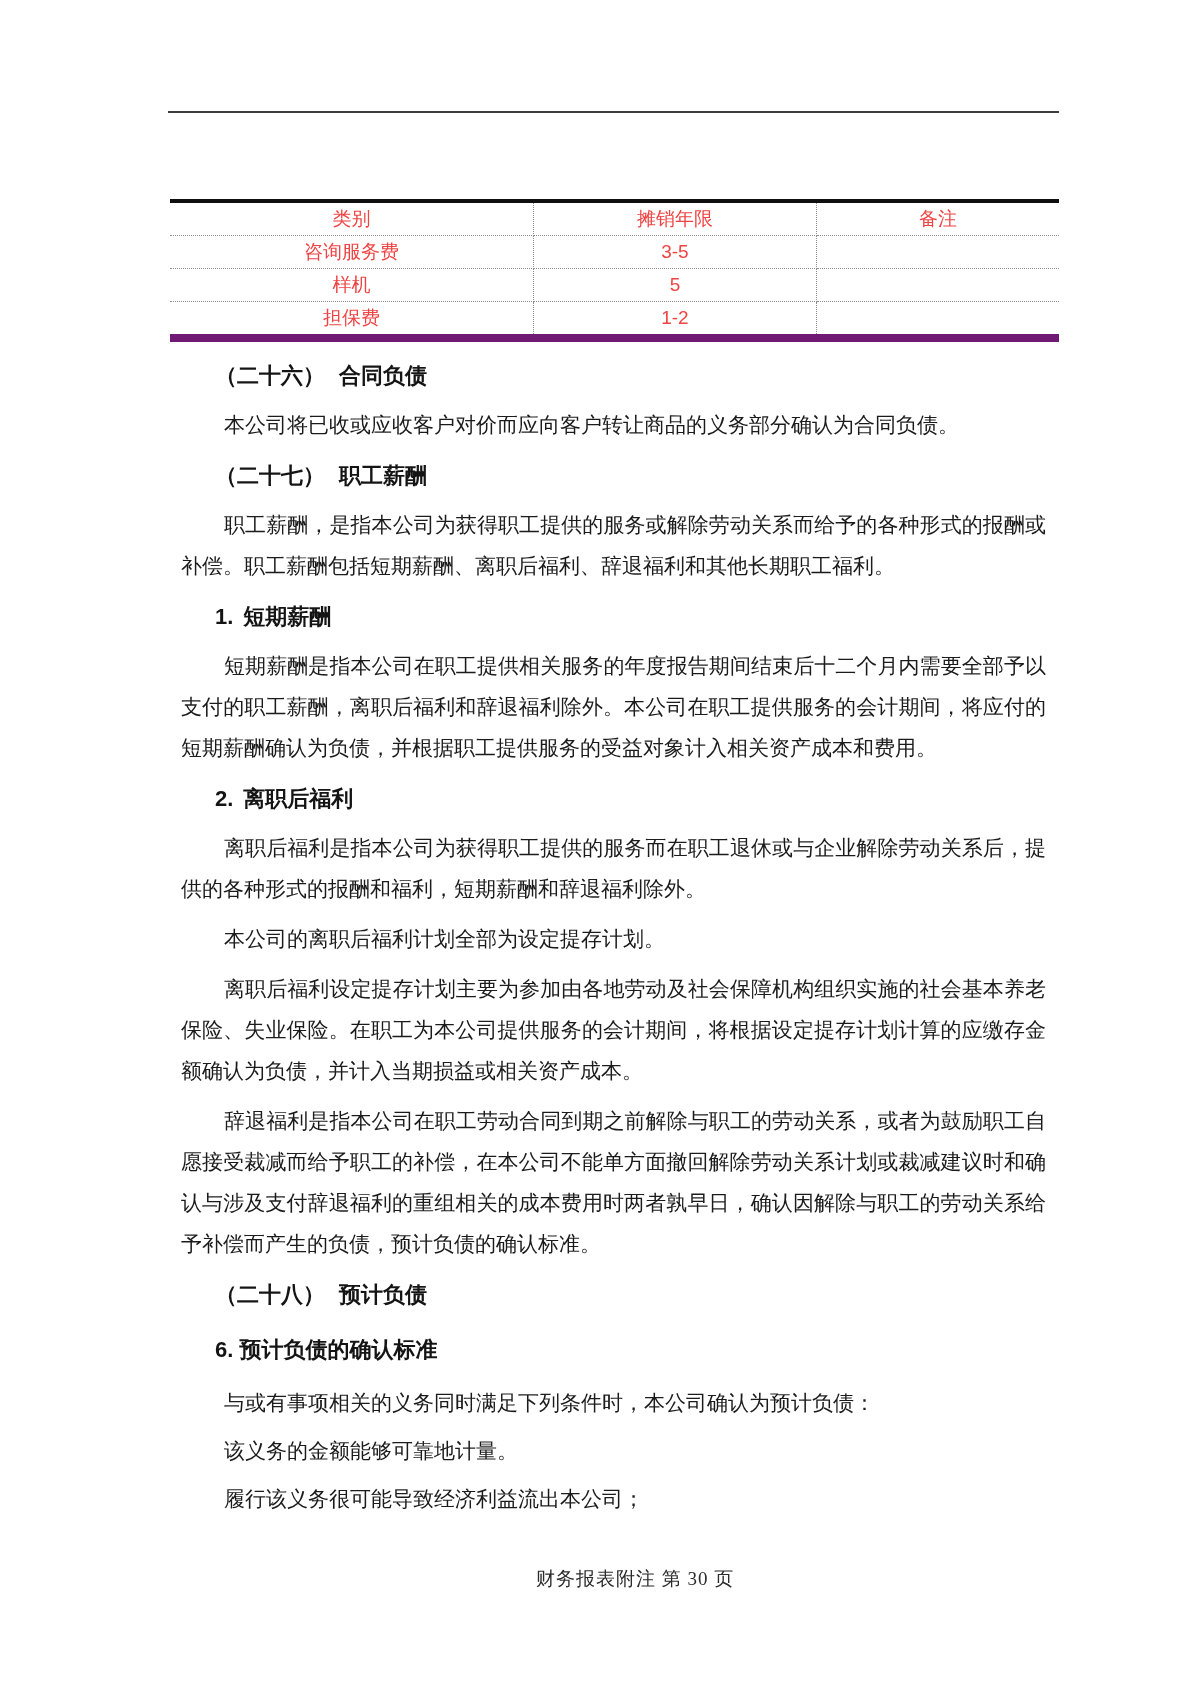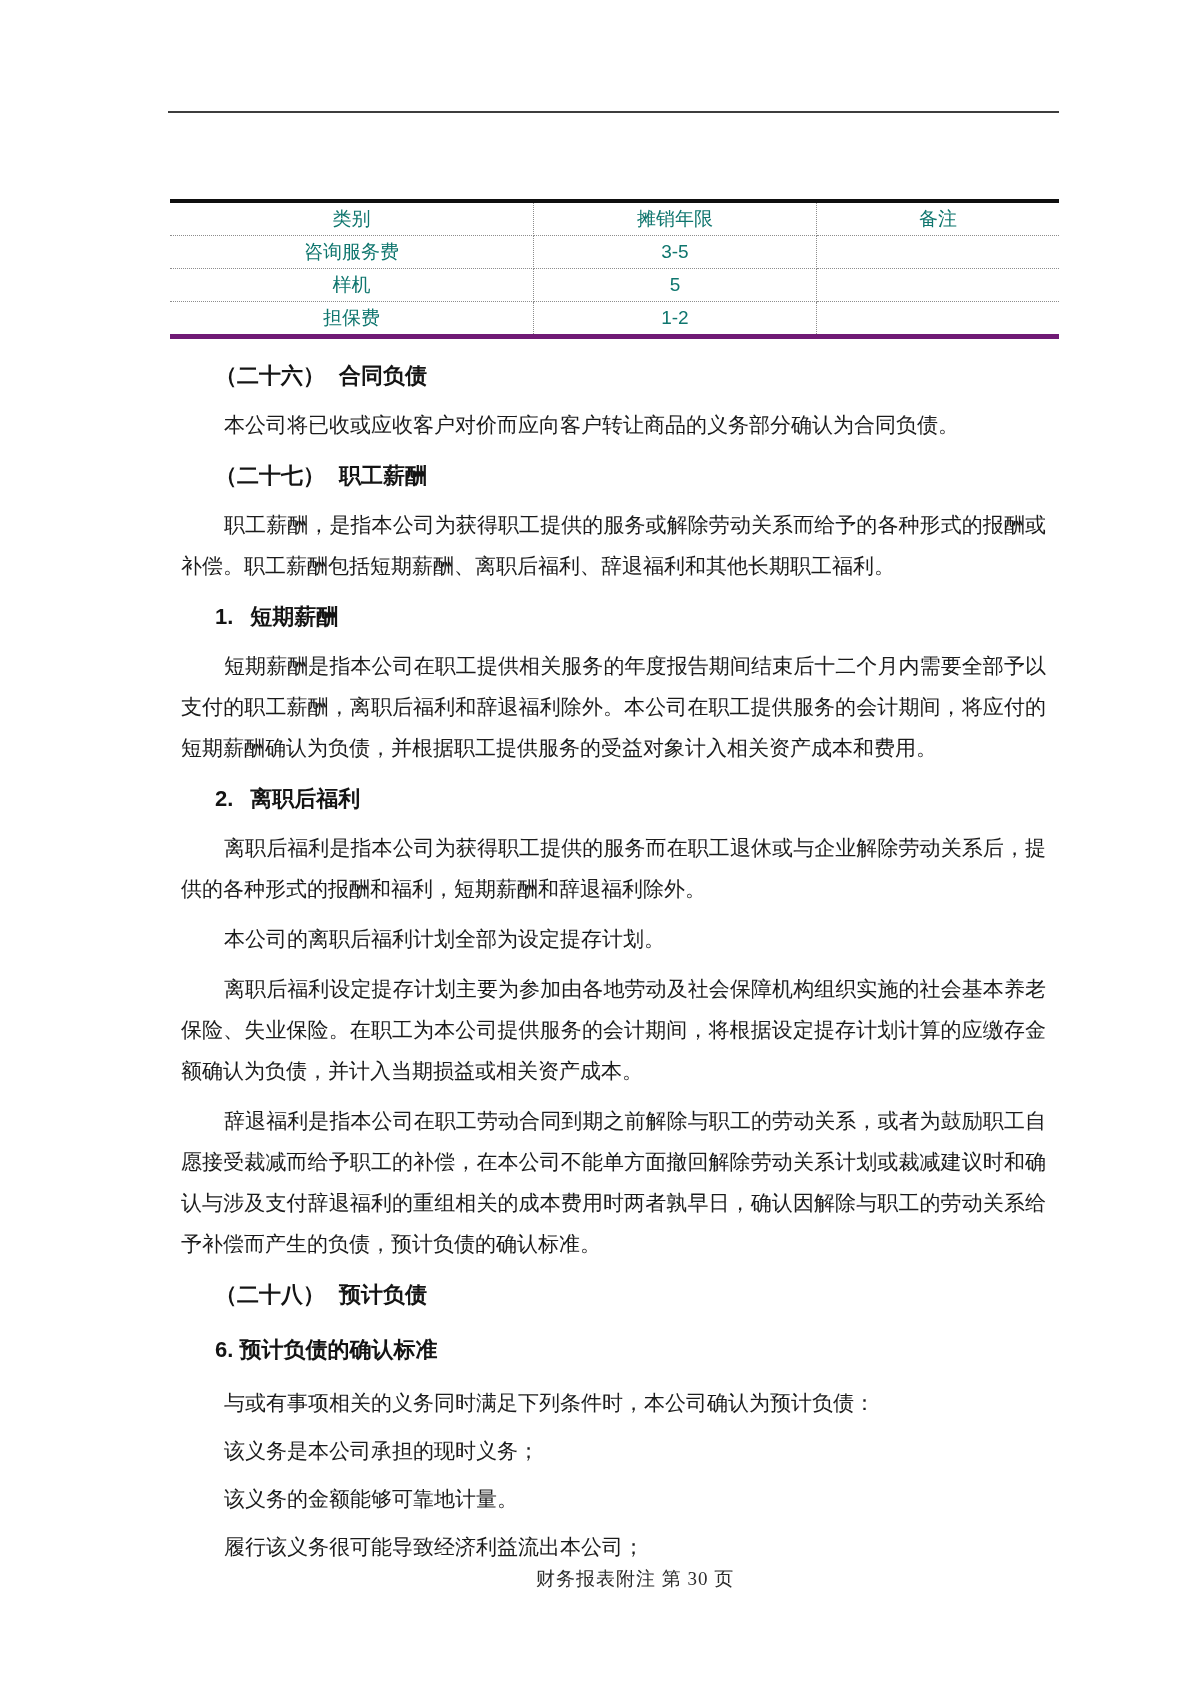--- a/index.html
+++ b/index.html
@@ -11,22 +11,22 @@
     font-family:"Liberation Serif","DejaVu Serif",serif;
     color:#1b1b1b;
   }
   .top-rule{
     position:absolute;left:168px;top:111px;width:891px;height:0;
     border-top:2px solid #3d3d3d;
   }
   .doc-table{
     position:absolute;left:170px;top:199px;width:889px;
     border-collapse:collapse;table-layout:fixed;
-    font-size:19px;color:#0f766e;
-    border-top:4px solid #0f0f0f;border-bottom:5px solid #701a75;
+    font-size:19px;color:#ef4444;
+    border-top:4px solid #0f0f0f;border-bottom:8px solid #701a75;
   }
   .doc-table th,.doc-table td{
     font-weight:normal;text-align:center;vertical-align:middle;
     height:32px;padding:0;line-height:32px;
   }
   .doc-table thead th{border-bottom:1px dotted #8d8d8d;}
   .doc-table tbody tr:not(:last-child) td{border-bottom:1px dotted #8d8d8d;}
   .doc-table th:nth-child(1),.doc-table td:nth-child(1),
   .doc-table th:nth-child(2),.doc-table td:nth-child(2){
     border-right:1px dotted #8d8d8d;
@@ -42,21 +42,21 @@
   .h-section,.h-sub,.h-bold{
     margin:0;text-indent:43px;font-weight:700;font-size:22px;
     font-family:"Liberation Sans","DejaVu Sans",sans-serif;
     text-align:left;color:#141414;
   }
   .h-section{margin:4px 0 2px;}
   .h-section:first-child{margin-top:14px;}
   .h-sub{margin:2px 0;}
   .h-bold{margin:14px 0;}
   .h-section .title-part{margin-left:14px;}
-  .h-sub .title-part{margin-left:17px;}
+  .h-sub .title-part{margin-left:10px;}
   .footer{
     position:absolute;left:536px;top:1566px;
     font-size:19px;color:#2b2b2b;letter-spacing:1px;
     white-space:pre;
   }
 </style>
 </head>
 <body>
 
 <div class="page">
@@ -102,19 +102,18 @@
       <div class="h-sub"><span class="num-part">1.</span><span class="title-part">短期薪酬</span></div>
       <div class="para">短期薪酬是指本公司在职工提供相关服务的年度报告期间结束后十二个月内需要全部予以支付的职工薪酬，离职后福利和辞退福利除外。本公司在职工提供服务的会计期间，将应付的短期薪酬确认为负债，并根据职工提供服务的受益对象计入相关资产成本和费用。</div>
       <div class="h-sub"><span class="num-part">2.</span><span class="title-part">离职后福利</span></div>
       <div class="para">离职后福利是指本公司为获得职工提供的服务而在职工退休或与企业解除劳动关系后，提供的各种形式的报酬和福利，短期薪酬和辞退福利除外。</div>
       <div class="para">本公司的离职后福利计划全部为设定提存计划。</div>
       <div class="para">离职后福利设定提存计划主要为参加由各地劳动及社会保障机构组织实施的社会基本养老保险、失业保险。在职工为本公司提供服务的会计期间，将根据设定提存计划计算的应缴存金额确认为负债，并计入当期损益或相关资产成本。</div>
       <div class="para">辞退福利是指本公司在职工劳动合同到期之前解除与职工的劳动关系，或者为鼓励职工自愿接受裁减而给予职工的补偿，在本公司不能单方面撤回解除劳动关系计划或裁减建议时和确认与涉及支付辞退福利的重组相关的成本费用时两者孰早日，确认因解除与职工的劳动关系给予补偿而产生的负债，预计负债的确认标准。</div>
       <div class="h-section"><span class="num-part">（二十八）</span><span class="title-part">预计负债</span></div>
       <div class="h-bold">6. 预计负债的确认标准</div>
       <div class="para clause">与或有事项相关的义务同时满足下列条件时，本公司确认为预计负债：</div>
-      <div class="para clause">该义务是本公司承担的现时义务；</div>
       <div class="para clause">该义务的金额能够可靠地计量。</div>
       <div class="para clause">履行该义务很可能导致经济利益流出本公司；</div>
     </div>
 
   <div class="footer">财务报表附注 第 30 页</div>
 </div>
 
 </body></html>

